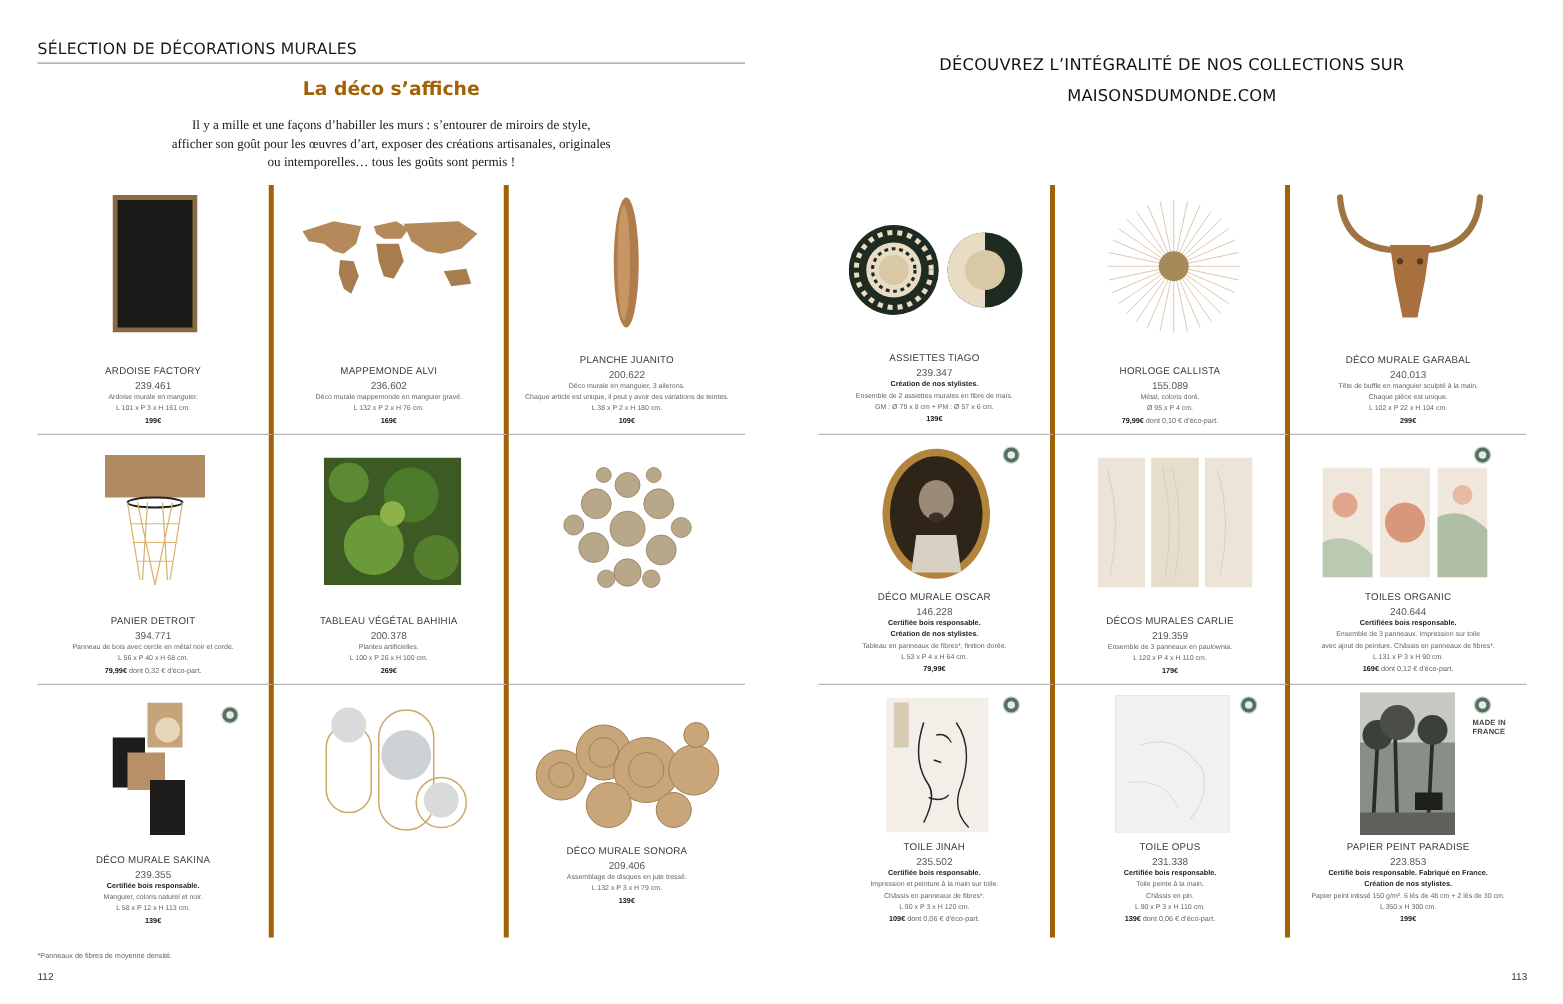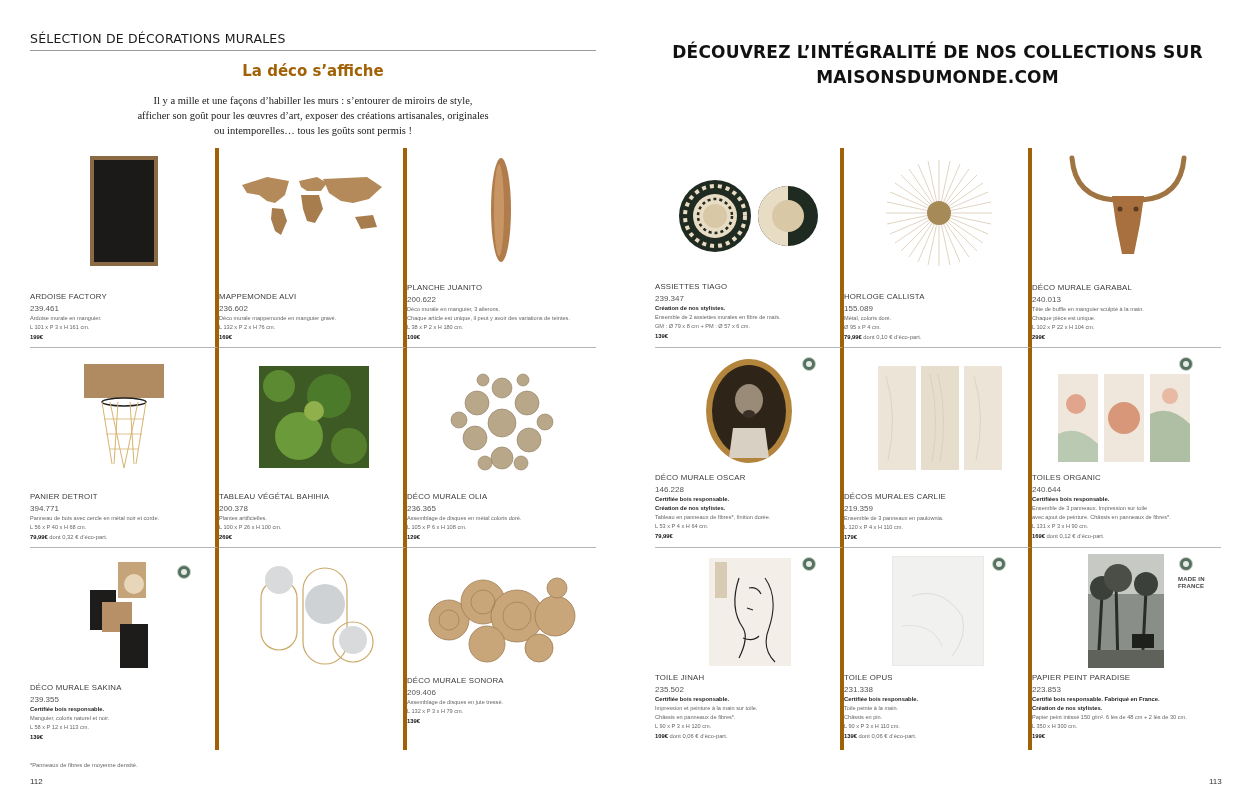--- a/index.html
+++ b/index.html
@@ -22,35 +22,35 @@
     font-family: "DejaVu Sans", sans-serif; font-weight: bold; font-size: 15px; color: #a16207;
   }
   .intro {
     position: absolute; left: 30px; width: 566px; top: 93px; text-align: center;
     font-family: Liberation Serif, serif; font-size: 10.5px; line-height: 15px; color: #1a1a1a;
   }
   .intro span { display: block; }
 
   .right-head {
     position: absolute; left: 0; width: 625px; top: 40px; text-align: center;
-    font-family: "DejaVu Sans", sans-serif; font-weight: bold; font-size: 17px; line-height: 25px; color: #111;
+    font-family: "DejaVu Sans", sans-serif; font-weight: normal; font-size: 13px; line-height: 25px; color: #111;
     letter-spacing: 0.2px;
   }
   .right-head span { display: block; }
 
   .grid { position: absolute; top: 148px; width: 566px; height: 602px; display: grid;
           grid-template-columns: 189px 188px 189px; grid-template-rows: 200px 200px 202px; }
   .page-left .grid { left: 30px; }
   .page-right .grid { left: 30px; }
 
   .cell { position: relative; border-right: 4px solid #a16207; border-bottom: 1px solid #b5b5b5; }
   .cell.c3 { border-right: none; }
   .cell.r3 { border-bottom: none; }
 
-  .info { position: absolute; left: 0; right: 0; }
+  .info { position: absolute; left: 0; right: 0; text-align: center; }
   .pname { font-size: 7.8px; color: #3a3a3a; letter-spacing: 0.2px; line-height: 11px; }
   .pref { font-size: 8px; color: #555; line-height: 11px; margin-top: 1px; }
   .pbold { font-size: 5.8px; font-weight: bold; color: #222; line-height: 9px; }
   .pdesc { font-size: 5.6px; color: #666; line-height: 9px; }
   .pprice { font-size: 5.8px; color: #666; line-height: 10px; }
   .pprice b { color: #111; font-weight: bold; }
 
   .thumb { position: absolute; }
   .eco-badge {
     position: absolute; width: 14px; height: 14px; border-radius: 50%;
@@ -172,27 +172,20 @@
             <circle cx="55" cy="20" r="10"></circle>
           <circle cx="55" cy="90" r="11"></circle>
             <circle cx="12" cy="52" r="8"></circle>
             <circle cx="98" cy="54" r="8"></circle>
           <circle cx="38" cy="95" r="7"></circle>
             <circle cx="74" cy="95" r="7"></circle>
             <circle cx="36" cy="12" r="6"></circle>
             <circle cx="76" cy="12" r="6"></circle>
         </g>
       </svg>
-      <div class="info" style="top:143px">
-        <div class="pname">DÉCO MURALE OLIA</div>
-        <div class="pref">236.365</div>
-        <div class="pdesc">Assemblage de disques en métal coloris doré.</div>
-        <div class="pdesc">L 105 x P 6 x H 108 cm.</div>
-        <div class="pprice"><b>129€</b></div>
-      </div>
     </div>
 
     <div class="cell c1 r3">
       <div class="eco-badge" style="left:147px;top:17px"></div>
       <svg class="thumb" style="left:60px;top:14px" width="60" height="110" viewBox="0 0 60 110">
         <rect x="0" y="28" width="26" height="40" fill="#1e1c1a"></rect>
         <rect x="28" y="0" width="28" height="36" fill="#c6a47a"></rect>
         <rect x="12" y="40" width="30" height="30" fill="#b89068"></rect>
         <rect x="30" y="62" width="28" height="44" fill="#1e1c1a"></rect>
         <circle cx="44" cy="22" r="10" fill="#e8d6b8"></circle>

